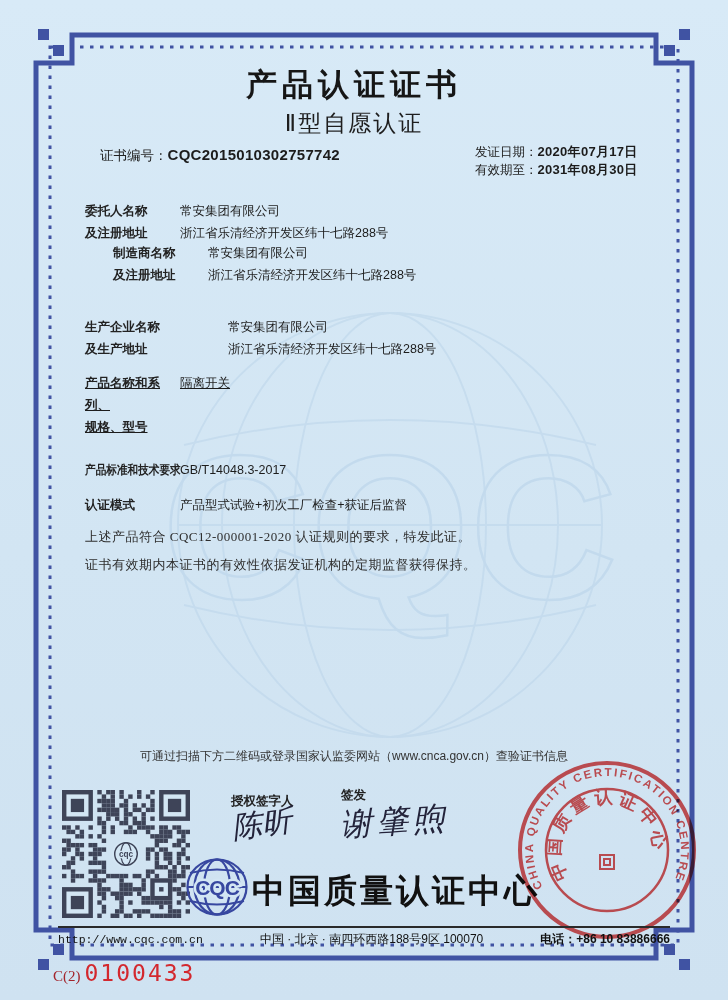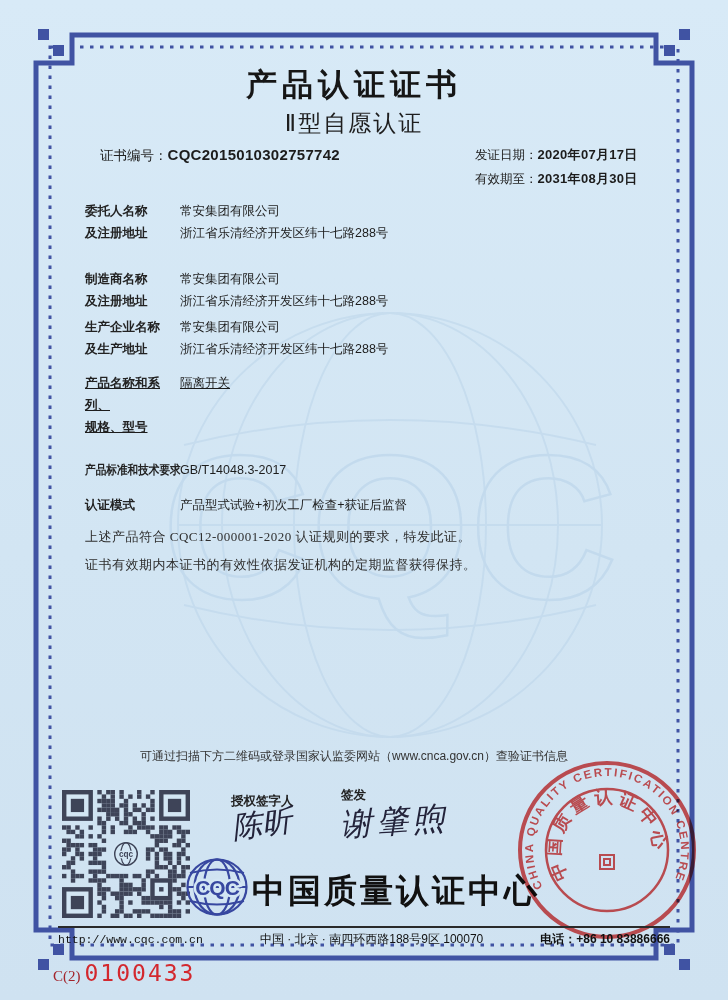--- a/index.html
+++ b/index.html
@@ -10,21 +10,21 @@
   }
   .abs{position:absolute;}
   .kai{font-family:"Liberation Serif","DejaVu Serif",serif;}
   .center{left:0;width:708px;text-align:center;}
   
   .title{top:64px;font-size:31px;font-weight:bold;letter-spacing:5px;color:#161616;}
   .subtitle{top:108px;font-size:23px;letter-spacing:2px;color:#1e1e1e;}
   .certno-row{top:146px;left:100px;font-size:14px;}
   .certno-label{font-size:13.5px;color:#222;}
   .certno-value{font-size:15px;font-weight:600;letter-spacing:.3px;margin-top:16px;}
-  .dates{top:143px;left:475px;font-size:13px;line-height:23px;}
+  .dates{top:143px;left:475px;font-size:13px;line-height:18px;}
   .dates .lbl{font-size:12.5px;color:#222;}
   .dates .val{font-weight:600;letter-spacing:.3px;}
   
   .field-row{position:absolute;left:85px;display:flex;}
   .f-labels{width:95px;font-weight:bold;font-size:12.5px;line-height:22px;color:#222;flex:none;}
   .f-values{width:492px;font-size:12.5px;line-height:22px;color:#1d1d1d;}
   .spec-text{line-height:21px;}
   .tight-label{transform:scaleX(.85);transform-origin:0 50%;white-space:nowrap;}
   .statement{position:absolute;left:85px;font-size:13px;letter-spacing:.5px;color:#2e2e2e;text-align:right;}
   
@@ -92,32 +92,32 @@
     <div class="f-labels">
       <div>委托人名称</div>
       <div>及注册地址</div>
     </div>
     <div class="f-values">
       <div>常安集团有限公司</div>
       <div>浙江省乐清经济开发区纬十七路288号</div>
     </div>
   </div>
 
-  <div class="field-row" style="top:268px;">
+  <div class="field-row" style="top:242px;margin-left:28px;">
     <div class="f-labels">
       <div>制造商名称</div>
       <div>及注册地址</div>
     </div>
     <div class="f-values">
       <div>常安集团有限公司</div>
       <div>浙江省乐清经济开发区纬十七路288号</div>
     </div>
   </div>
 
-  <div class="field-row" style="top:316px;">
+  <div class="field-row" style="top:316px;gap:48px;">
     <div class="f-labels">
       <div>生产企业名称</div>
       <div>及生产地址</div>
     </div>
     <div class="f-values">
       <div>常安集团有限公司</div>
       <div>浙江省乐清经济开发区纬十七路288号</div>
     </div>
   </div>
 

